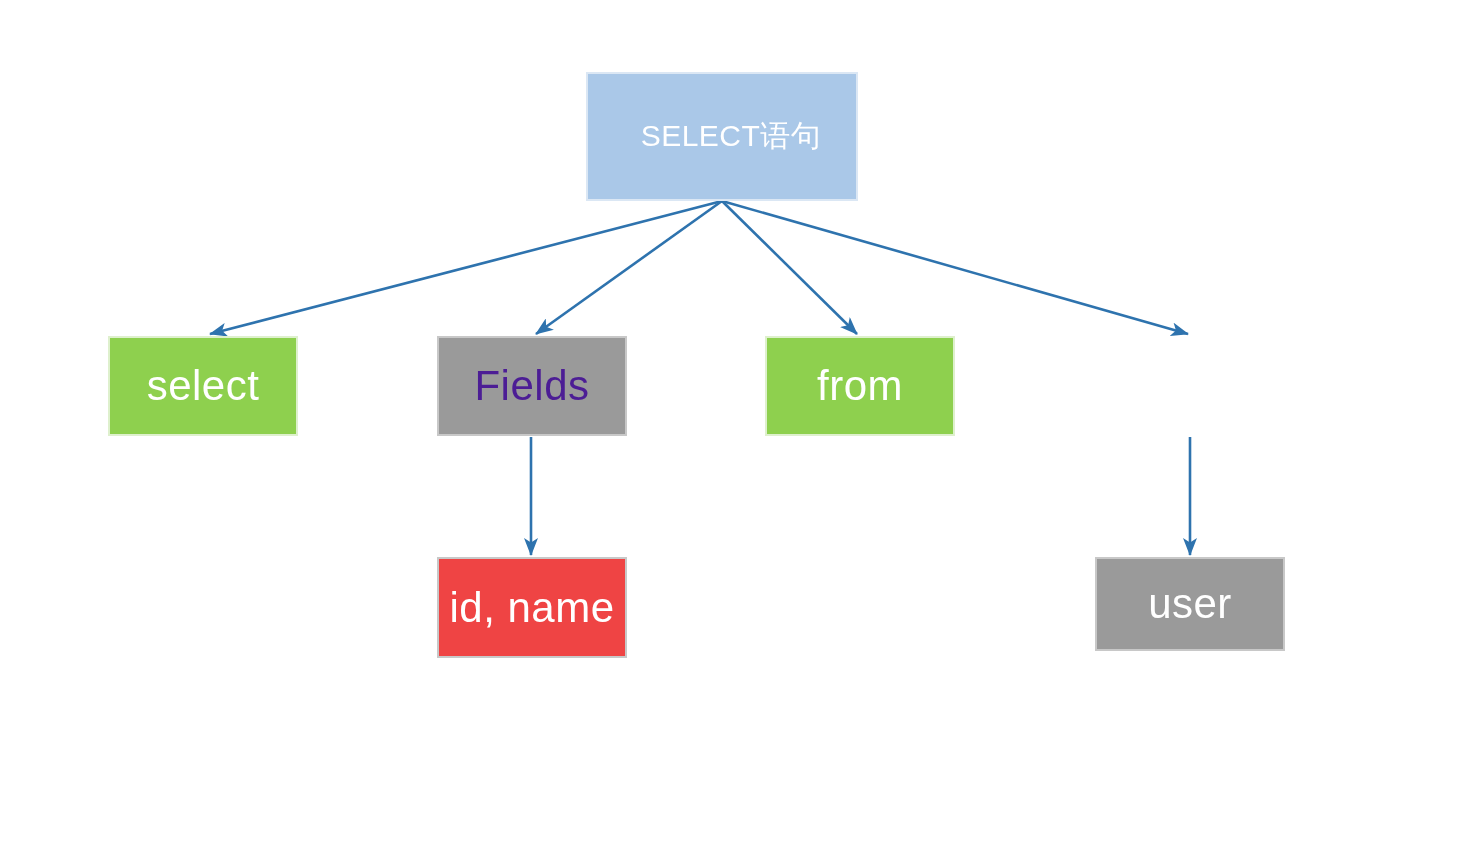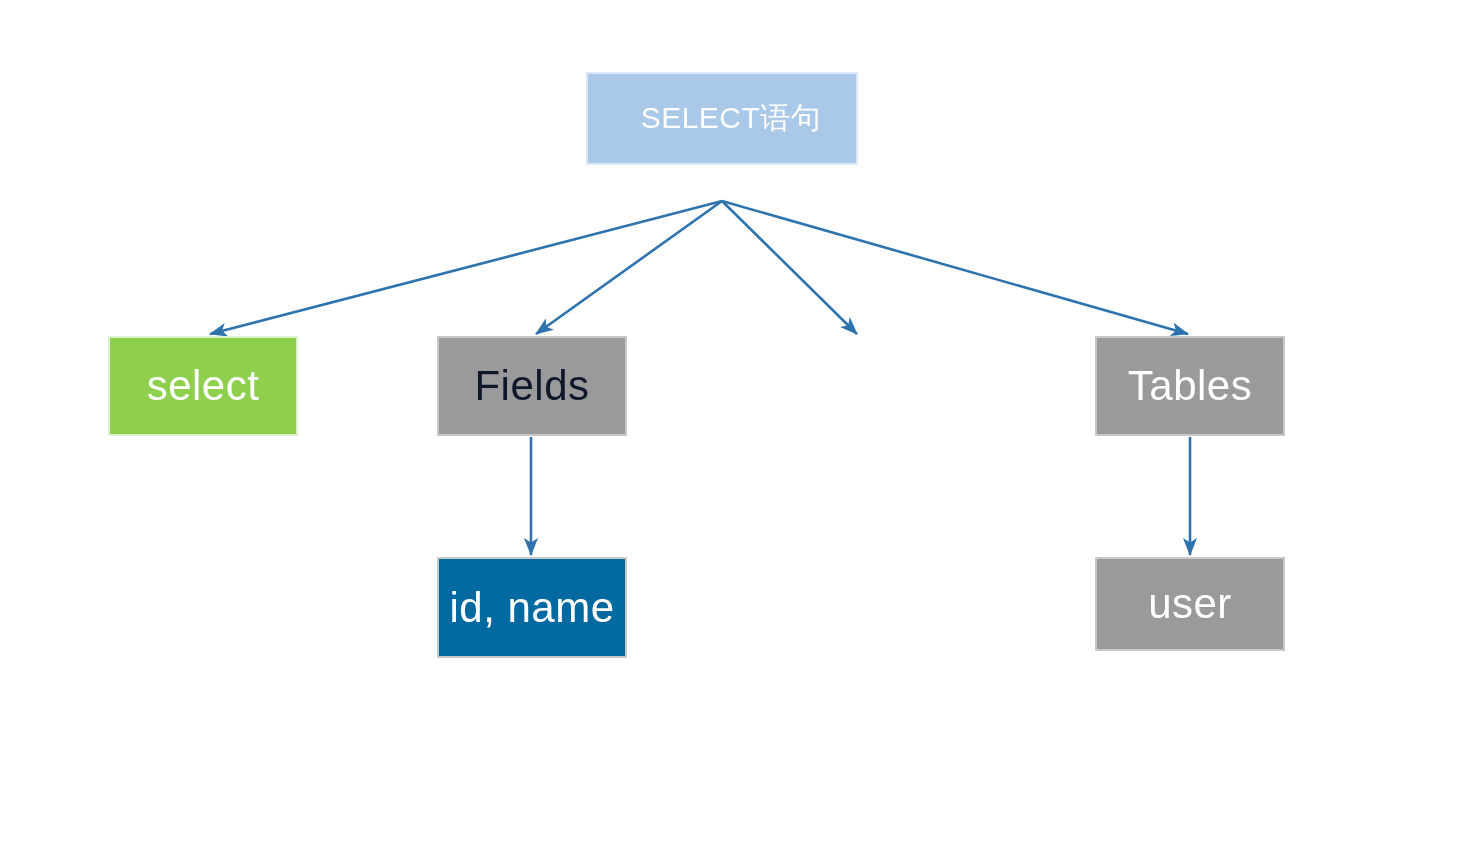--- a/index.html
+++ b/index.html
@@ -23,21 +23,21 @@
     display: flex;
     align-items: center;
     justify-content: center;
     box-sizing: border-box;
     border: 2px solid transparent;
     color: #ffffff;
     font-size: 42px;
     letter-spacing: 0.5px;
     white-space: nowrap;
   }
-  .node-root   { left: 586px;  top: 72px;  width: 272px; height: 93px; font-size: 30px; padding-left: 18px; }
+  .node-root   { left: 586px;  top: 72px;  width: 272px; height: 129px; font-size: 30px; padding-left: 18px; }
   .node-select { left: 108px;  top: 336px; width: 190px; height: 100px; }
   .node-fields { left: 437px;  top: 336px; width: 190px; height: 100px; }
   .node-from   { left: 765px;  top: 336px; width: 190px; height: 100px; }
   .node-tables { left: 1095px; top: 336px; width: 190px; height: 100px; }
   .node-idname { left: 437px;  top: 557px; width: 190px; height: 101px; }
   .node-user   { left: 1095px; top: 557px; width: 190px; height: 94px; }
   .node-label { display: inline-block; }
 </style>
 </head>
 <body>
@@ -59,30 +59,30 @@
   </svg>
 
   <div class="node node-root" style="background-color: rgb(170, 200, 232); border-color: rgb(219, 231, 244); color: rgb(255, 255, 255);">
     <span class="node-label">SELECT语句</span>
   </div>
 
   <div class="node node-select" style="background-color: rgb(142, 208, 78); border-color: rgb(222, 240, 205); color: rgb(255, 255, 255);">
     <span class="node-label">select</span>
   </div>
 
-  <div class="node node-fields" style="background-color: rgb(154, 154, 154); border-color: rgb(200, 200, 200); color: #0f172a;">
+  <div class="node node-fields" style="background-color: rgb(154, 154, 154); border-color: rgb(200, 200, 200); color: #4c1d95;">
     <span class="node-label">Fields</span>
   </div>
 
-
-  <div class="node node-tables" style="background-color: rgb(154, 154, 154); border-color: rgb(200, 200, 200); color: rgb(255, 255, 255);">
-    <span class="node-label">Tables</span>
+  <div class="node node-from" style="background-color: rgb(142, 208, 78); border-color: rgb(222, 240, 205); color: rgb(255, 255, 255);">
+    <span class="node-label">from</span>
   </div>
 
-  <div class="node node-idname" style="background-color: #0369a1; border-color: rgb(200, 200, 200); color: rgb(255, 255, 255);">
+
+  <div class="node node-idname" style="background-color: #ef4444; border-color: rgb(200, 200, 200); color: rgb(255, 255, 255);">
     <span class="node-label">id, name</span>
   </div>
 
   <div class="node node-user" style="background-color: rgb(154, 154, 154); border-color: rgb(200, 200, 200); color: rgb(255, 255, 255);">
     <span class="node-label">user</span>
   </div>
 
 </div>
 
 </body></html>

